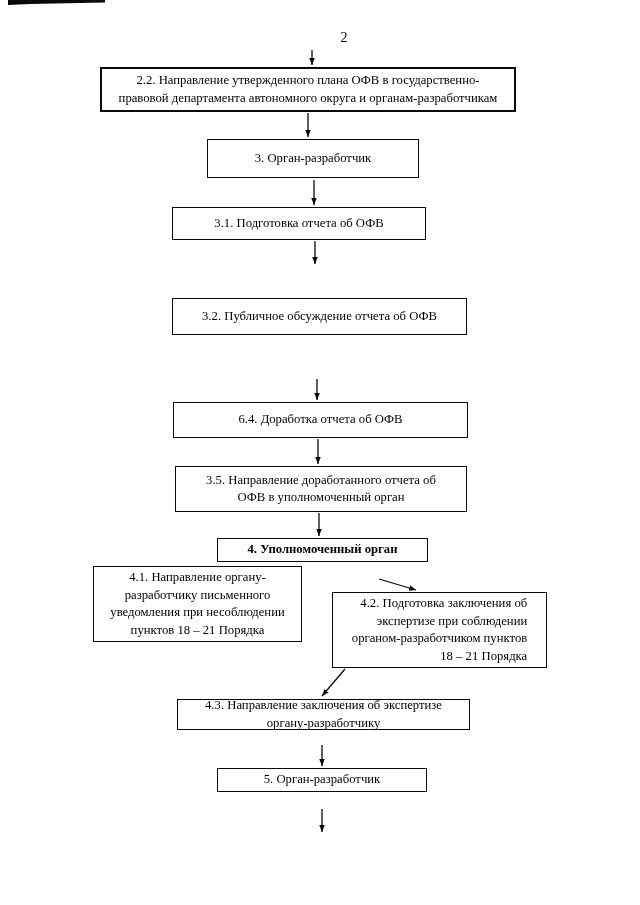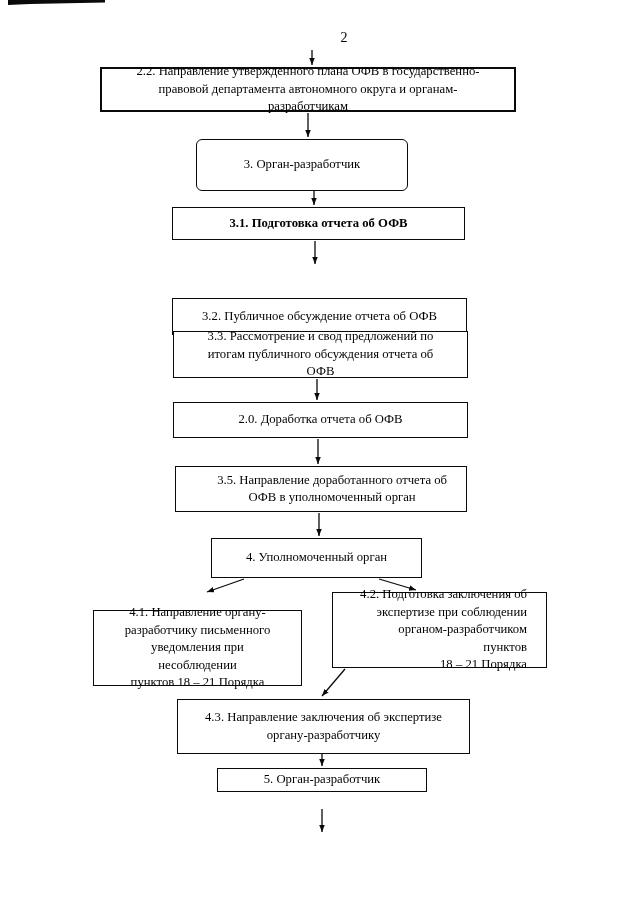--- a/index.html
+++ b/index.html
@@ -31,34 +31,34 @@
     box-sizing: border-box;
     border: 1.6px solid #0a0a0a;
     background: #ffffff;
     display: flex;
     align-items: center;
     justify-content: center;
     text-align: center;
     white-space: pre-line;
     font-size: 12.7px;
     line-height: 17.5px;
-    padding: 2px 19px;
+    padding: 2px 12px;
   }
   
   .n-2-2 { left: 100px; top: 67px;  width: 416px; height: 45px; border-width: 2px; }
-  .n-3   { left: 196px; top: 139px; width: 212px; height: 52px; border-radius: 6px; }
-  .n-3-1 { left: 172px; top: 207px; width: 293px; height: 33px; font-weight: bold; }
+  .n-3   { left: 207px; top: 139px; width: 212px; height: 39px; }
+  .n-3-1 { left: 172px; top: 207px; width: 254px; height: 33px; }
   .n-3-2 { left: 172px; top: 266px; width: 295px; height: 37px; margin-top: 32px; }
   .n-3-3 { left: 173px; top: 331px; width: 295px; height: 47px; }
   .n-3-4 { left: 173px; top: 402px; width: 295px; height: 36px; }
-  .n-3-5 { left: 175px; top: 466px; width: 292px; height: 46px; justify-content: flex-end; }
-  .n-4   { left: 211px; top: 538px; width: 211px; height: 40px; }
-  .n-4-1 { left: 93px;  top: 610px; width: 209px; height: 76px; }
+  .n-3-5 { left: 175px; top: 466px; width: 292px; height: 46px; }
+  .n-4   { left: 217px; top: 538px; width: 211px; height: 24px; font-weight: bold; }
+  .n-4-1 { left: 93px;  top: 566px; width: 209px; height: 76px; }
   .n-4-2 { left: 332px; top: 592px; width: 215px; height: 76px; text-align: right; }
-  .n-4-3 { left: 177px; top: 699px; width: 293px; height: 55px; }
+  .n-4-3 { left: 177px; top: 699px; width: 293px; height: 31px; }
   .n-5   { left: 217px; top: 768px; width: 210px; height: 24px; }
 </style>
 </head>
 <body>
 
 <div class="page">
 
   <svg class="overlay" viewBox="0 0 640 905" xmlns="http://www.w3.org/2000/svg">
     <defs>
       <marker id="arr" markerUnits="userSpaceOnUse" markerWidth="9" markerHeight="7" refX="7" refY="2.75" orient="auto">
@@ -97,27 +97,23 @@
   </div>
 
   <div class="box n-3-1">
     <span>3.1. Подготовка отчета об ОФВ</span>
   </div>
 
   <div class="box n-3-2">
     <span>3.2. Публичное обсуждение отчета об ОФВ</span>
   </div>
 
-  <div class="box n-3-3">
-    <span>3.3. Рассмотрение и свод предложений по
-итогам публичного обсуждения отчета об ОФВ</span>
-  </div>
 
   <div class="box n-3-4">
-    <span>2.0. Доработка отчета об ОФВ</span>
+    <span>6.4. Доработка отчета об ОФВ</span>
   </div>
 
   <div class="box n-3-5">
     <span>3.5. Направление доработанного отчета об
 ОФВ в уполномоченный орган</span>
   </div>
 
   <div class="box n-4">
     <span>4. Уполномоченный орган</span>
   </div>

